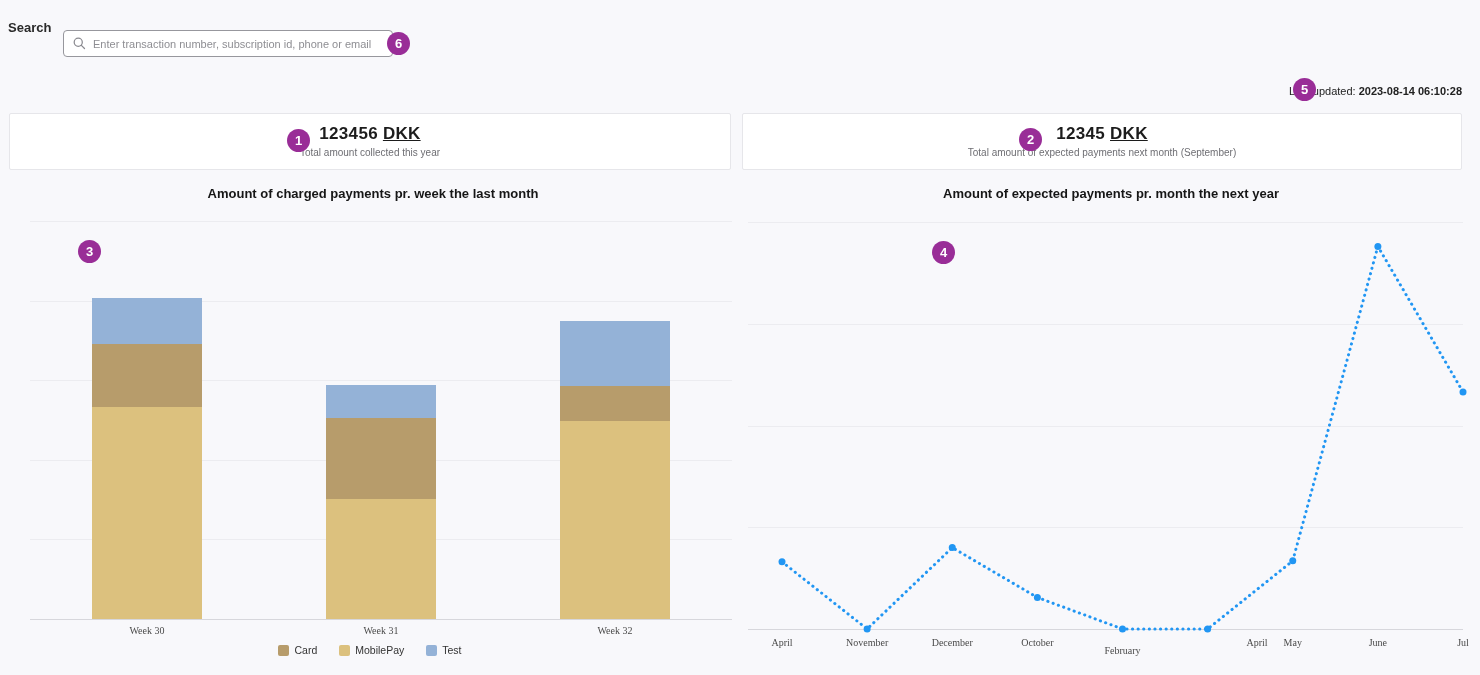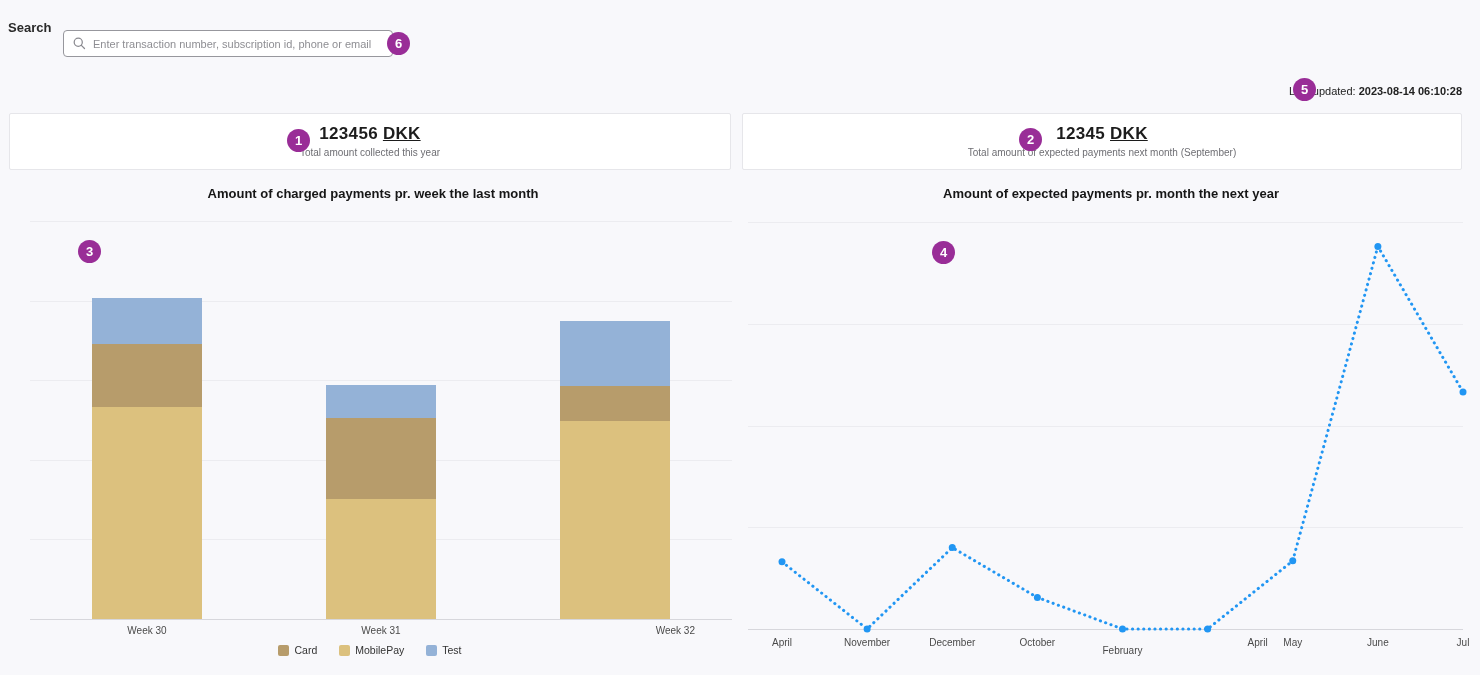--- a/index.html
+++ b/index.html
@@ -31,21 +31,21 @@
     position:absolute;top:113px;height:57px;background:#fff;
     border:1px solid #e6e6ea;border-radius:2px;box-sizing:border-box;
     display:flex;flex-direction:column;align-items:center;justify-content:center;
   }
   .card-amount{font-size:17px;font-weight:bold;letter-spacing:.3px;color:#1c1c1c;line-height:1.1;}
   .card-amount .cur{margin-left:5px;text-decoration:underline;}
   .card-subtitle{font-size:10px;color:#6e6e73;margin-top:3px;}
   .chart-title{position:absolute;top:186px;font-size:13px;font-weight:bold;text-align:center;color:#161616;}
   .gridline{position:absolute;height:1px;background:#ececf0;}
   .axisline{position:absolute;height:1px;background:#d7d7dc;}
-  .x-label{position:absolute;font-size:10px;color:#4a4a4a;text-align:center;}
+  .x-label{position:absolute;font-size:10px;color:#4a4a4a;text-align:center;font-family:Liberation Serif, serif;}
   .legend-row{position:absolute;display:flex;justify-content:center;align-items:flex-end;gap:22px;}
   .legend-item{display:flex;align-items:center;gap:5px;cursor:pointer;}
   .legend-swatch{width:11px;height:11px;border-radius:2px;}
   .legend-label{font-size:10.5px;color:#333;}
   .bar-seg{position:absolute;}
   #line-svg{position:absolute;left:0;top:0;}
 </style>
 </head>
 <body>
 
@@ -91,21 +91,21 @@
     <div class="bar-seg" style="left: 92px; top: 343.584px; width: 110px; height: 63.68px; background: rgb(183, 156, 107);"></div>
     <div class="bar-seg" style="left: 92px; top: 298.212px; width: 110px; height: 45.372px; background: rgb(148, 178, 215);"></div>
     <div class="x-label" style="left: 87px; top: 625px; width: 120px;">Week 30</div>
     <div class="bar-seg" style="left: 326px; top: 498.804px; width: 110px; height: 120.196px; background: rgb(220, 193, 126);"></div>
     <div class="bar-seg" style="left: 326px; top: 417.612px; width: 110px; height: 81.192px; background: rgb(183, 156, 107);"></div>
     <div class="bar-seg" style="left: 326px; top: 384.976px; width: 110px; height: 32.636px; background: rgb(148, 178, 215);"></div>
     <div class="x-label" style="left: 321px; top: 625px; width: 120px;">Week 31</div>
     <div class="bar-seg" style="left: 560px; top: 420.796px; width: 110px; height: 198.204px; background: rgb(220, 193, 126);"></div>
     <div class="bar-seg" style="left: 560px; top: 385.772px; width: 110px; height: 35.024px; background: rgb(183, 156, 107);"></div>
     <div class="bar-seg" style="left: 560px; top: 320.5px; width: 110px; height: 65.272px; background: rgb(148, 178, 215);"></div>
-    <div class="x-label" style="left: 575px; top: 625px; width: 120px; text-align: right;">Week 32</div>
+    <div class="x-label" style="left: 555px; top: 625px; width: 120px;">Week 32</div>
     <div class="legend-row" style="left: 0px; top: 644px; width: 740px;">
       <div class="legend-item">
         <div class="legend-swatch" style="background: rgb(183, 156, 107);"></div>
         <div class="legend-label">Card</div>
       </div>
       <div class="legend-item">
         <div class="legend-swatch" style="background: rgb(220, 193, 126);"></div>
         <div class="legend-label">MobilePay</div>
       </div>
       <div class="legend-item">

